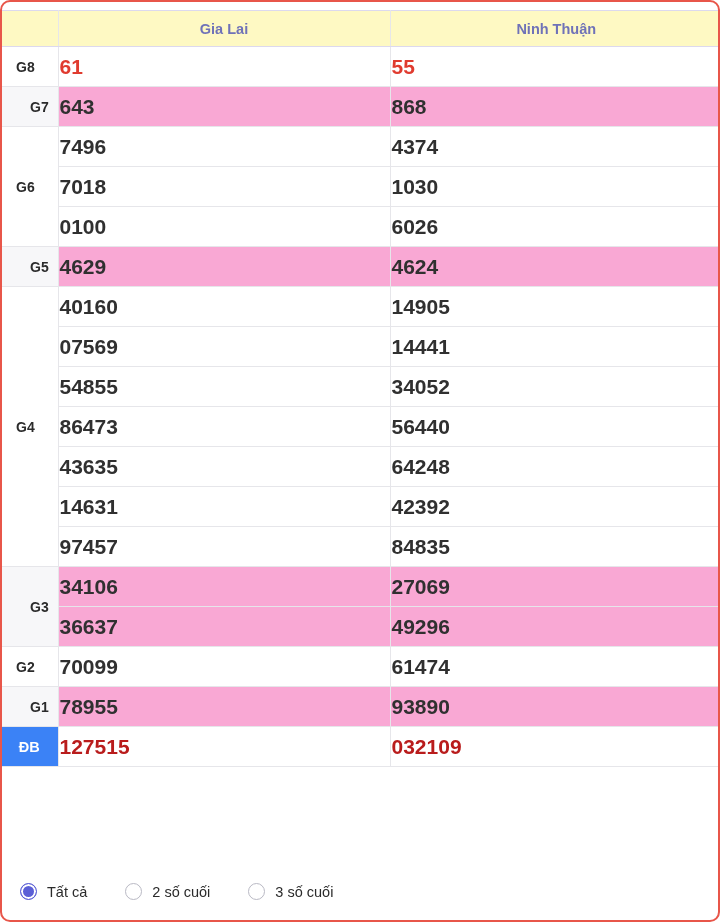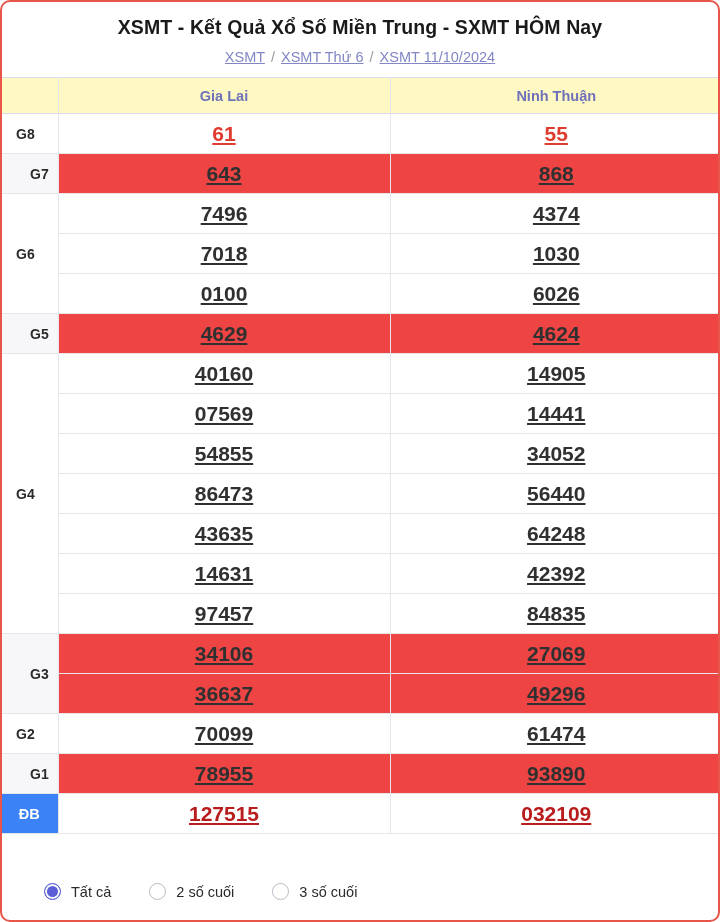--- a/index.html
+++ b/index.html
@@ -82,29 +82,28 @@
   td.rowlabel {
     text-align: left;
     padding-left: 14px;
     font-size: 14px;
     font-weight: bold;
     color: #2b2b2b;
     background: #fff;
     vertical-align: middle;
   }
   td.num {
-    text-align: center;
+    text-align: left;
     font-size: 21px;
     color: #303030;
     font-weight: bold;
     height: 40px;
     vertical-align: middle;
-    text-decoration: underline;
-  }
-  tr.alt td { background: #ef4444; }
+  }
+  tr.alt td { background: #f9a8d4; }
   tr.alt td.rowlabel { background: #f7f7f9; padding-left: 28px; }
 
   td.num.hl { color: #e03b2f; }
   td.num.db { color: #b91c1c; }
 
   td.dblabel {
     background: #3b82f6;
     color: #ffffff;
     text-align: center;
     padding-left: 0;
@@ -113,21 +112,20 @@
   }
 
   .left-sep { border-right: 1px solid #e6e6ea; }
 
   .footer {
     margin-top: auto;
     padding: 22px 18px 20px 18px;
     display: flex;
     align-items: center;
     gap: 38px;
-    margin-left: 24px;
   }
   .opt {
     display: flex;
     align-items: center;
     gap: 10px;
     font-size: 14.5px;
     color: #2b2b2b;
     cursor: pointer;
   }
   .radio {
@@ -142,30 +140,20 @@
     background: #5b5fd6;
     border-color: #5b5fd6;
     box-shadow: inset 0 0 0 2px #fff, inset 0 0 0 10px #5b5fd6;
   }
 </style>
 </head>
 <body>
 
 <div class="frame">
 
-  <div class="header">
-    <div class="title">XSMT - Kết Quả Xổ Số Miền Trung - SXMT HÔM Nay</div>
-    <div class="breadcrumb">
-      <a>XSMT</a>
-      <span class="sep">/</span>
-      <a>XSMT Thứ 6</a>
-      <span class="sep">/</span>
-      <span class="cur">XSMT 11/10/2024</span>
-    </div>
-  </div>
 
   <table class="results">
     <colgroup>
       <col class="c-label">
         <col class="c-prov">
         <col class="c-prov">
     </colgroup>
     <thead>
       <tr>
         <th class="blank left-sep"></th>

